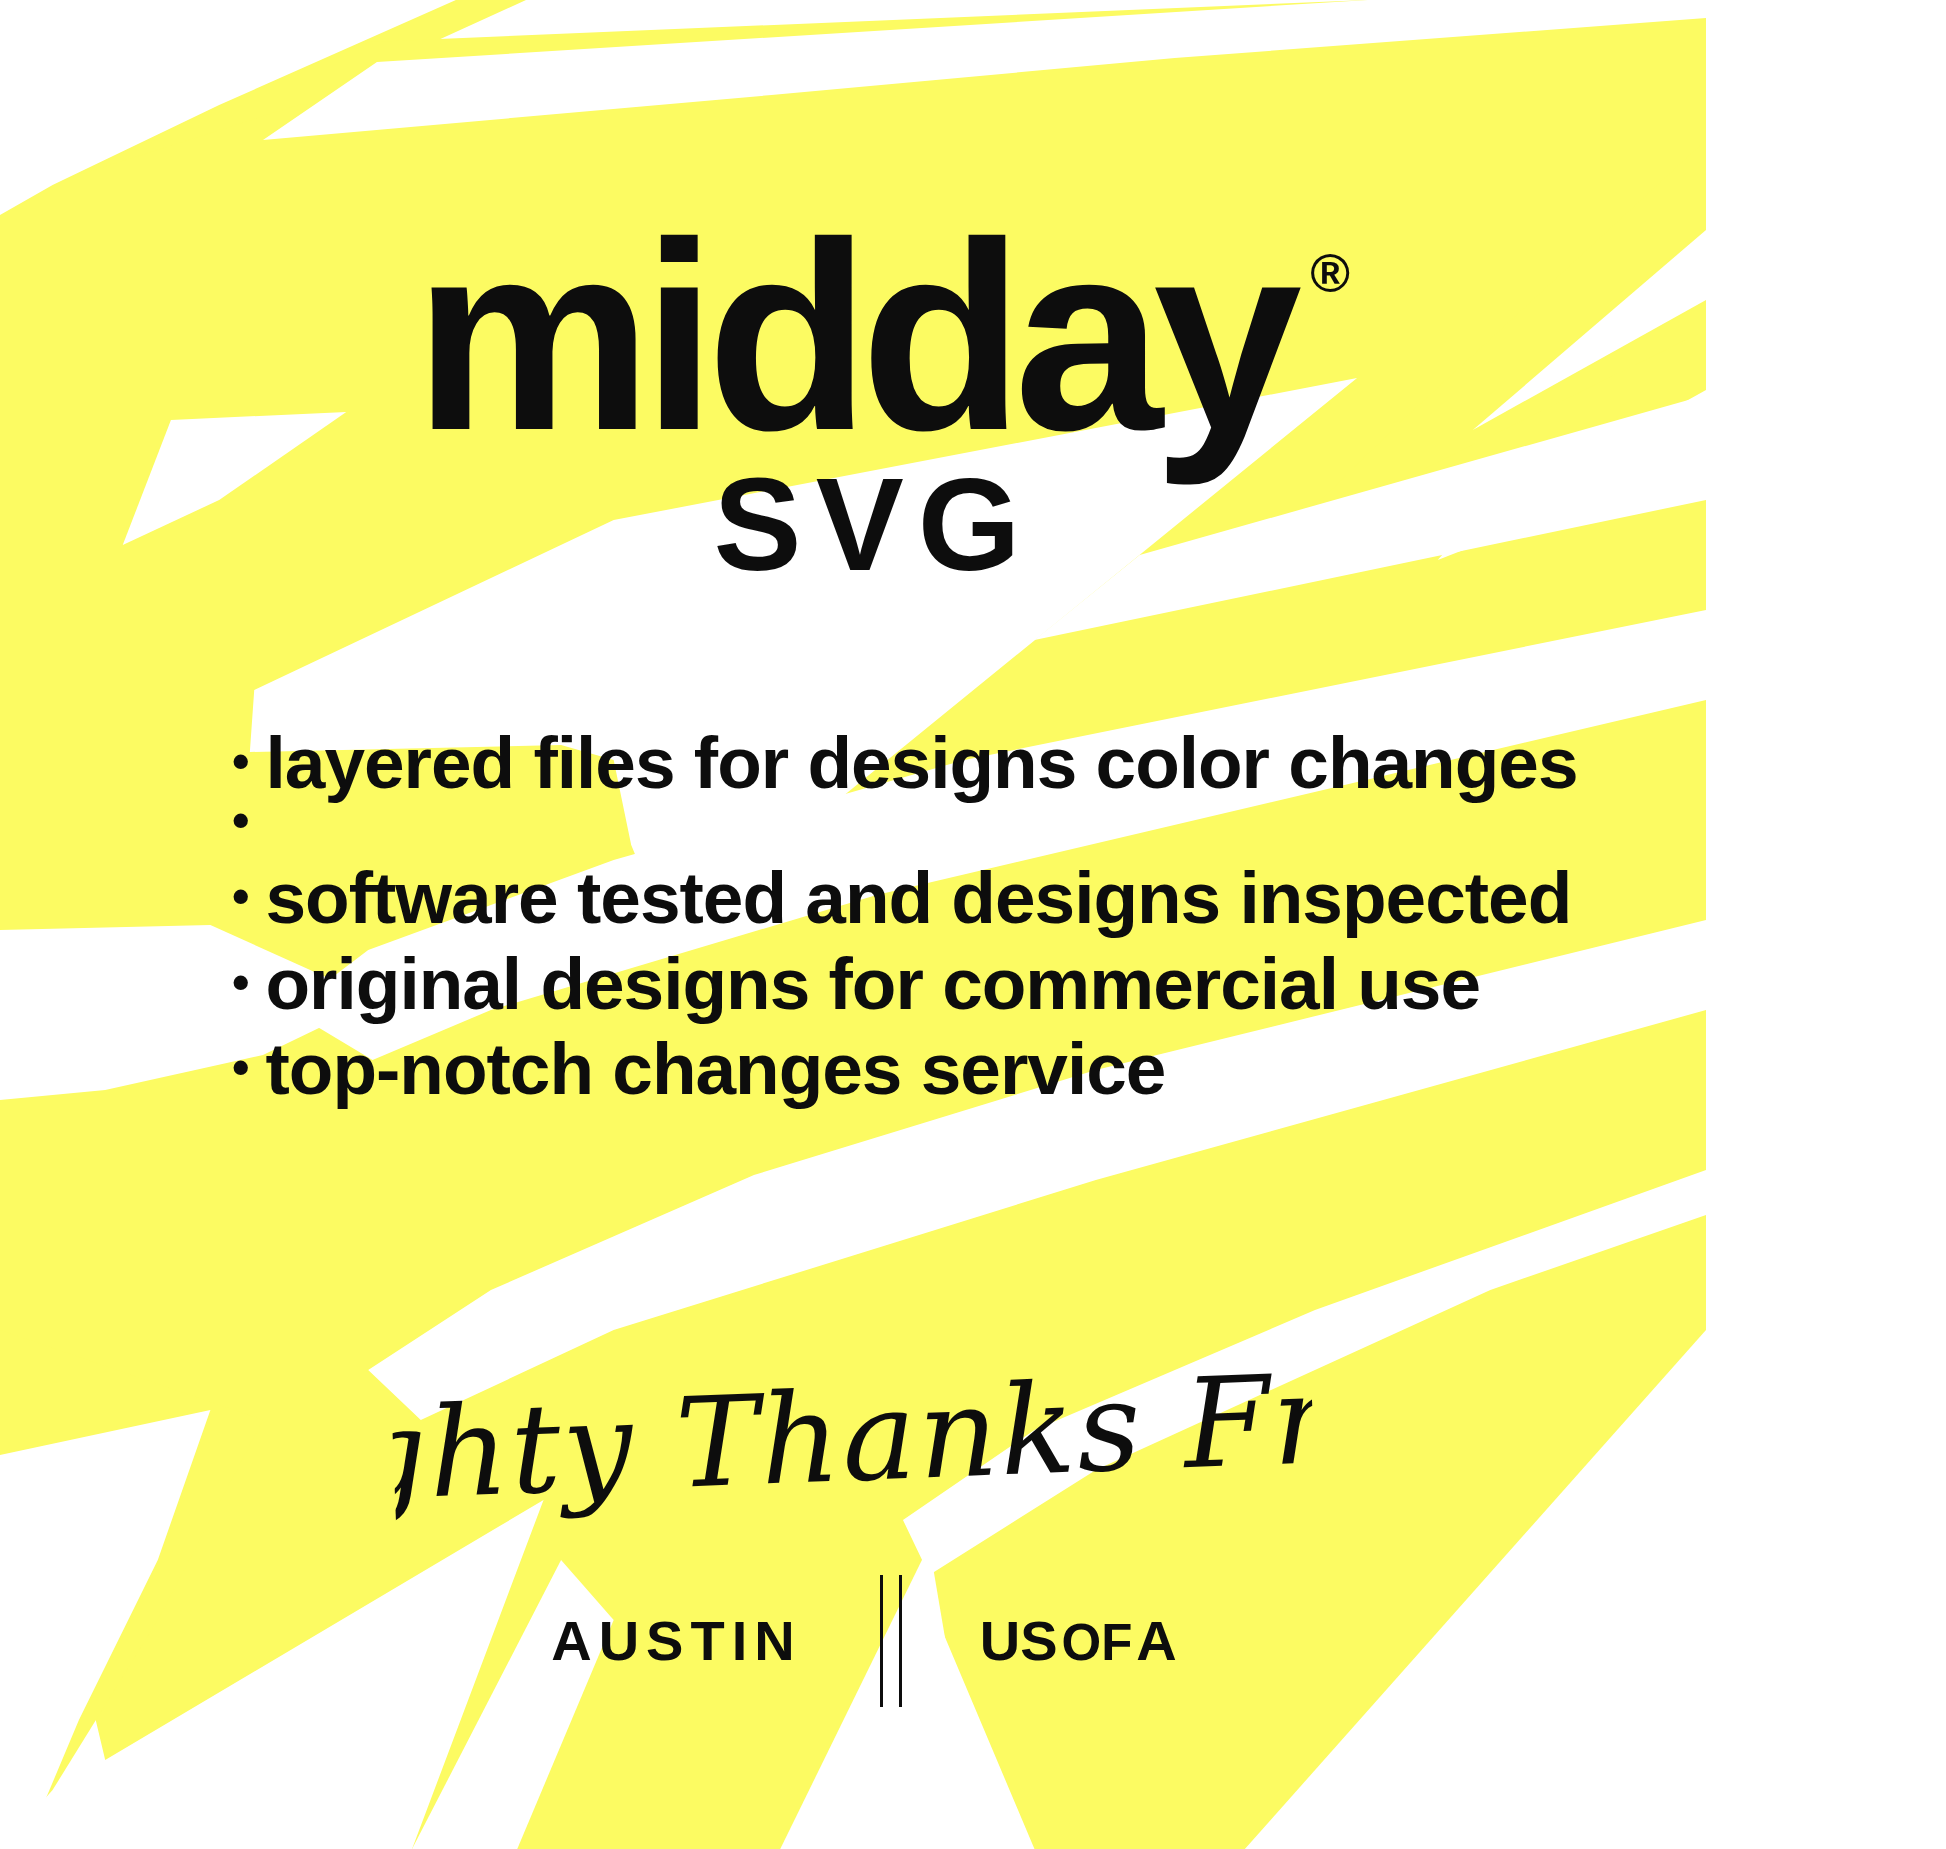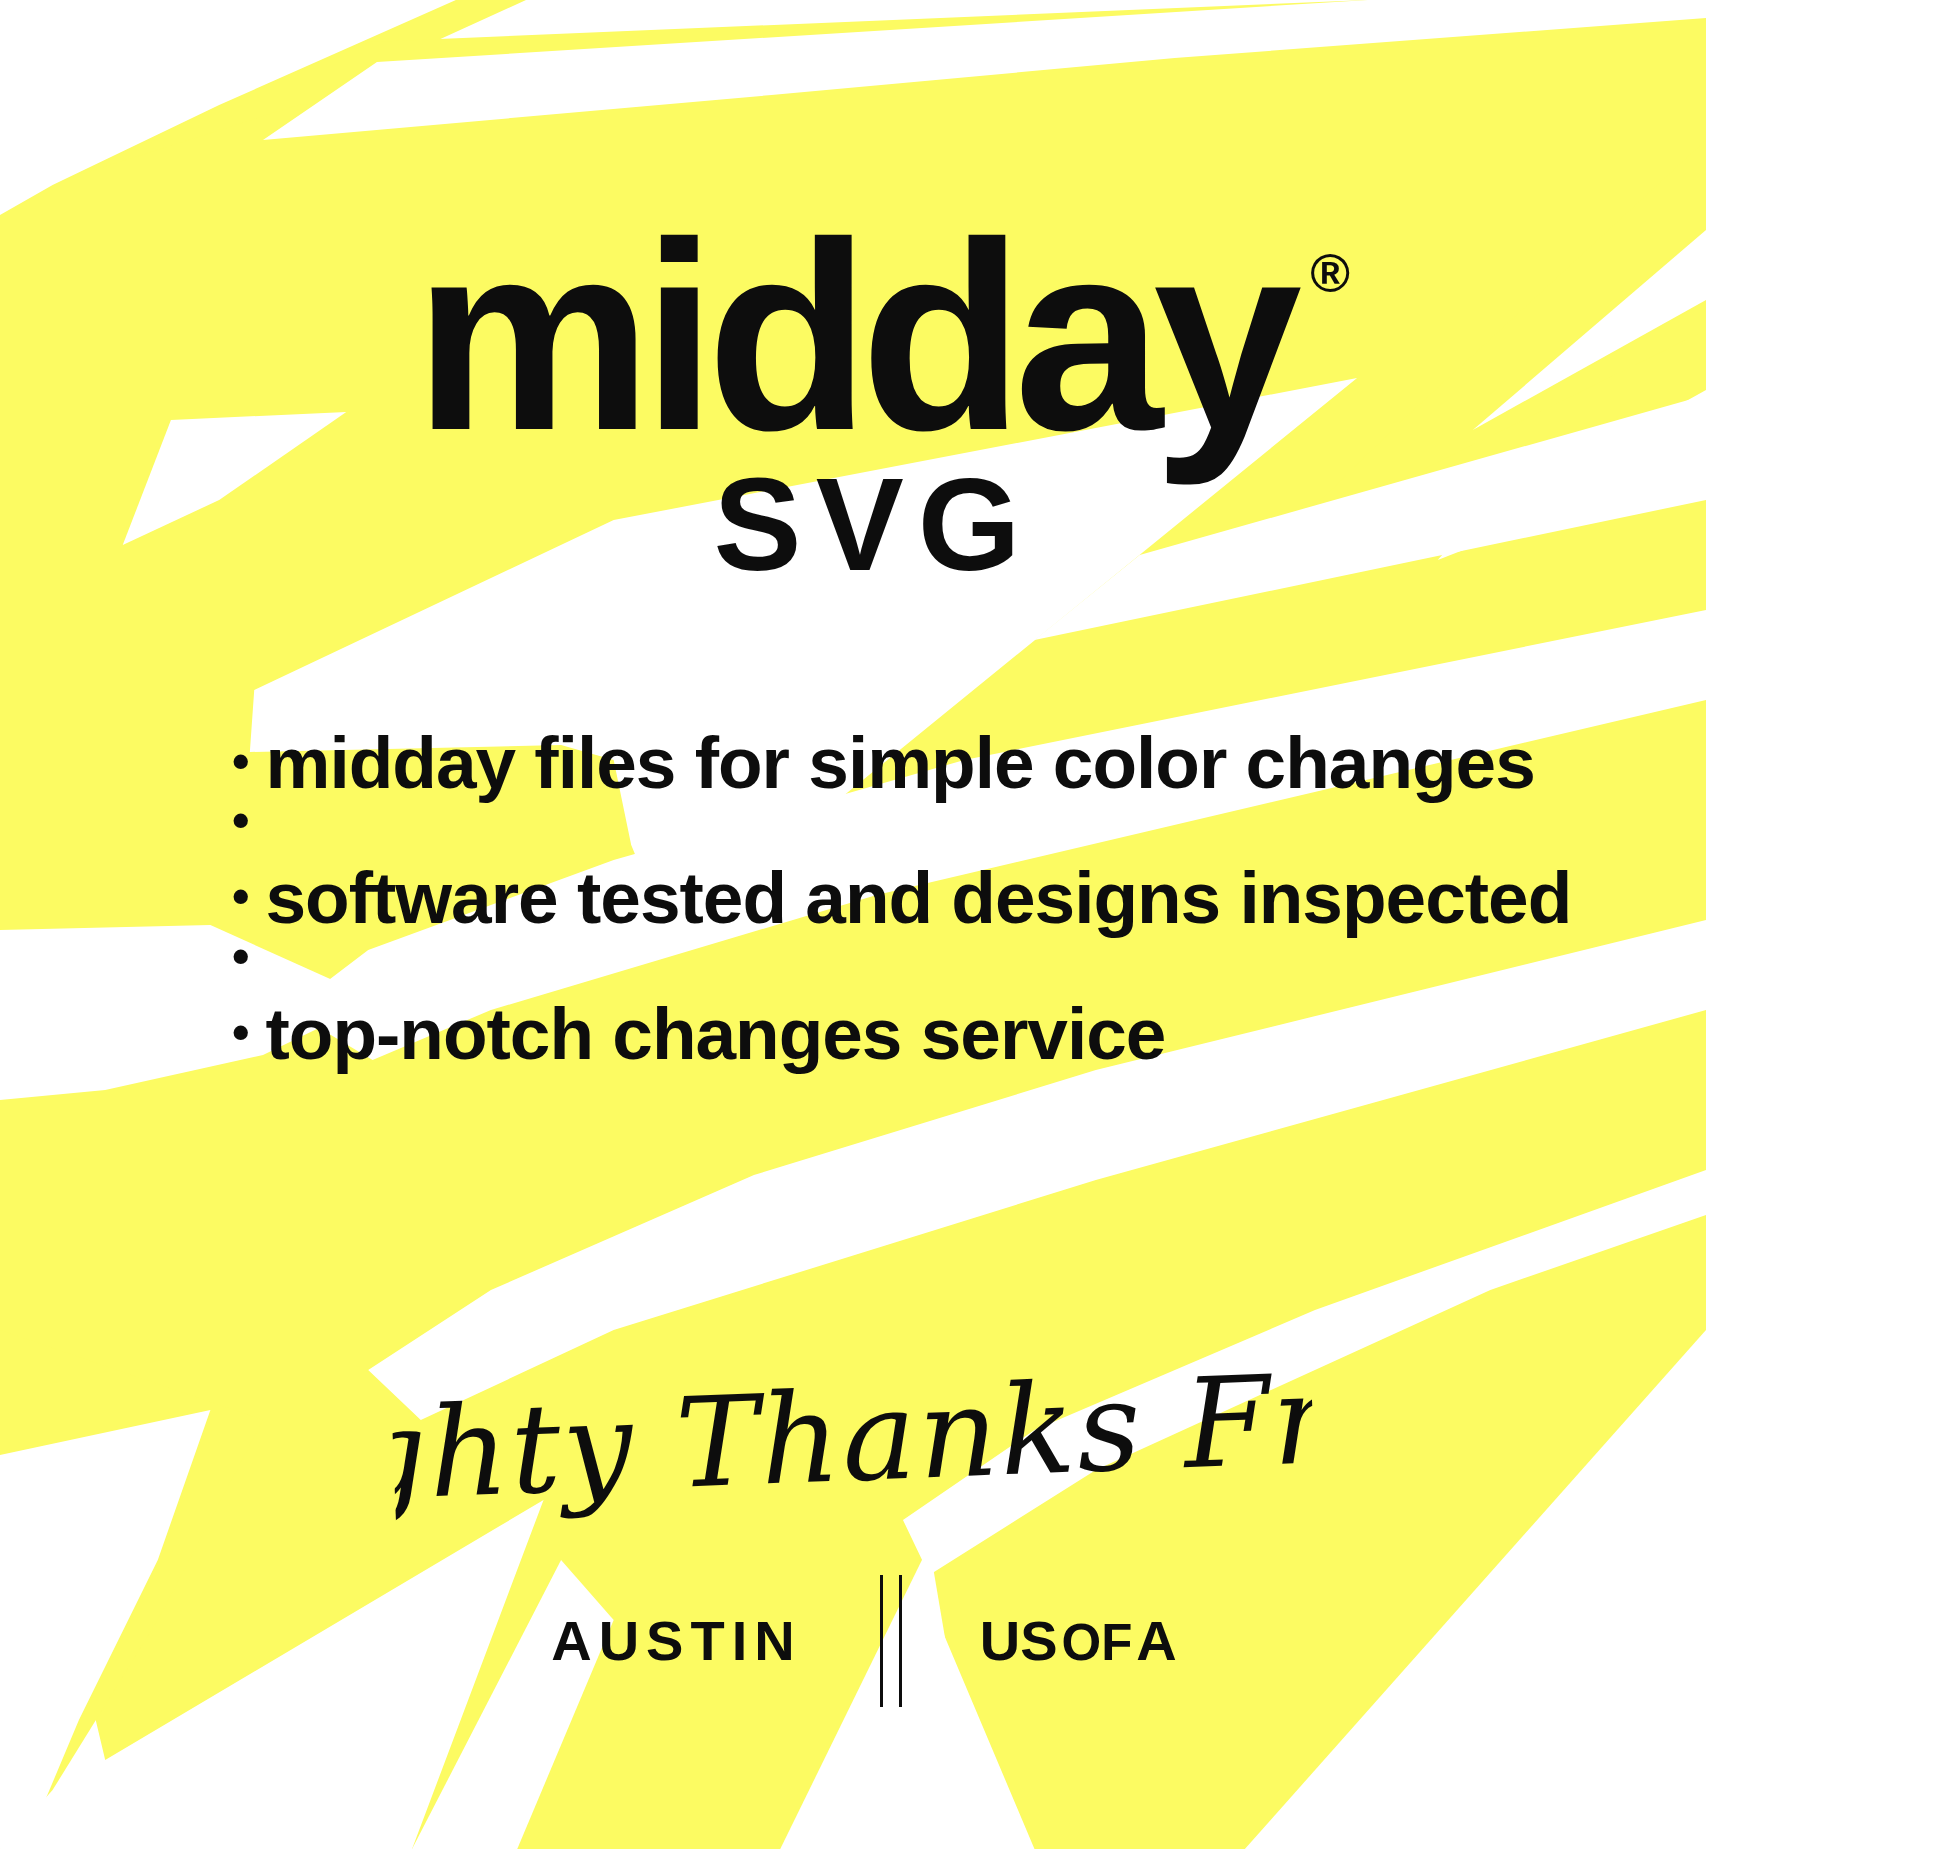--- a/index.html
+++ b/index.html
@@ -214,31 +214,32 @@
       <div class="brand-line">
         <span class="brand-word">midday</span>
         <span class="brand-reg">®</span>
       </div>
       <div class="brand-sub">SVG</div>
     </div>
 
     <ul class="features">
       <li class="feature-item">
         <span class="feature-bullet">•</span>
-        <span class="feature-text">midday files for simple color changes</span>
+        <span class="feature-text">layered files for designs color changes</span>
       </li>
       <li class="feature-item">
         <span class="feature-bullet">•</span>
       </li>
       <li class="feature-item">
         <span class="feature-bullet">•</span>
         <span class="feature-text">software tested and designs inspected</span>
       </li>
       <li class="feature-item">
         <span class="feature-bullet">•</span>
+        <span class="feature-text">original designs for commercial use</span>
       </li>
       <li class="feature-item">
         <span class="feature-bullet">•</span>
         <span class="feature-text">top-notch changes service</span>
       </li>
     </ul>
 
     <div class="signature">
       <svg width="920" height="210" viewBox="0 0 920 210">
         <text x="460" y="150" text-anchor="middle" font-family="DejaVu Serif, serif" font-style="italic" font-size="124" fill="#0D0D0D">Mighty Thanks From</text>

